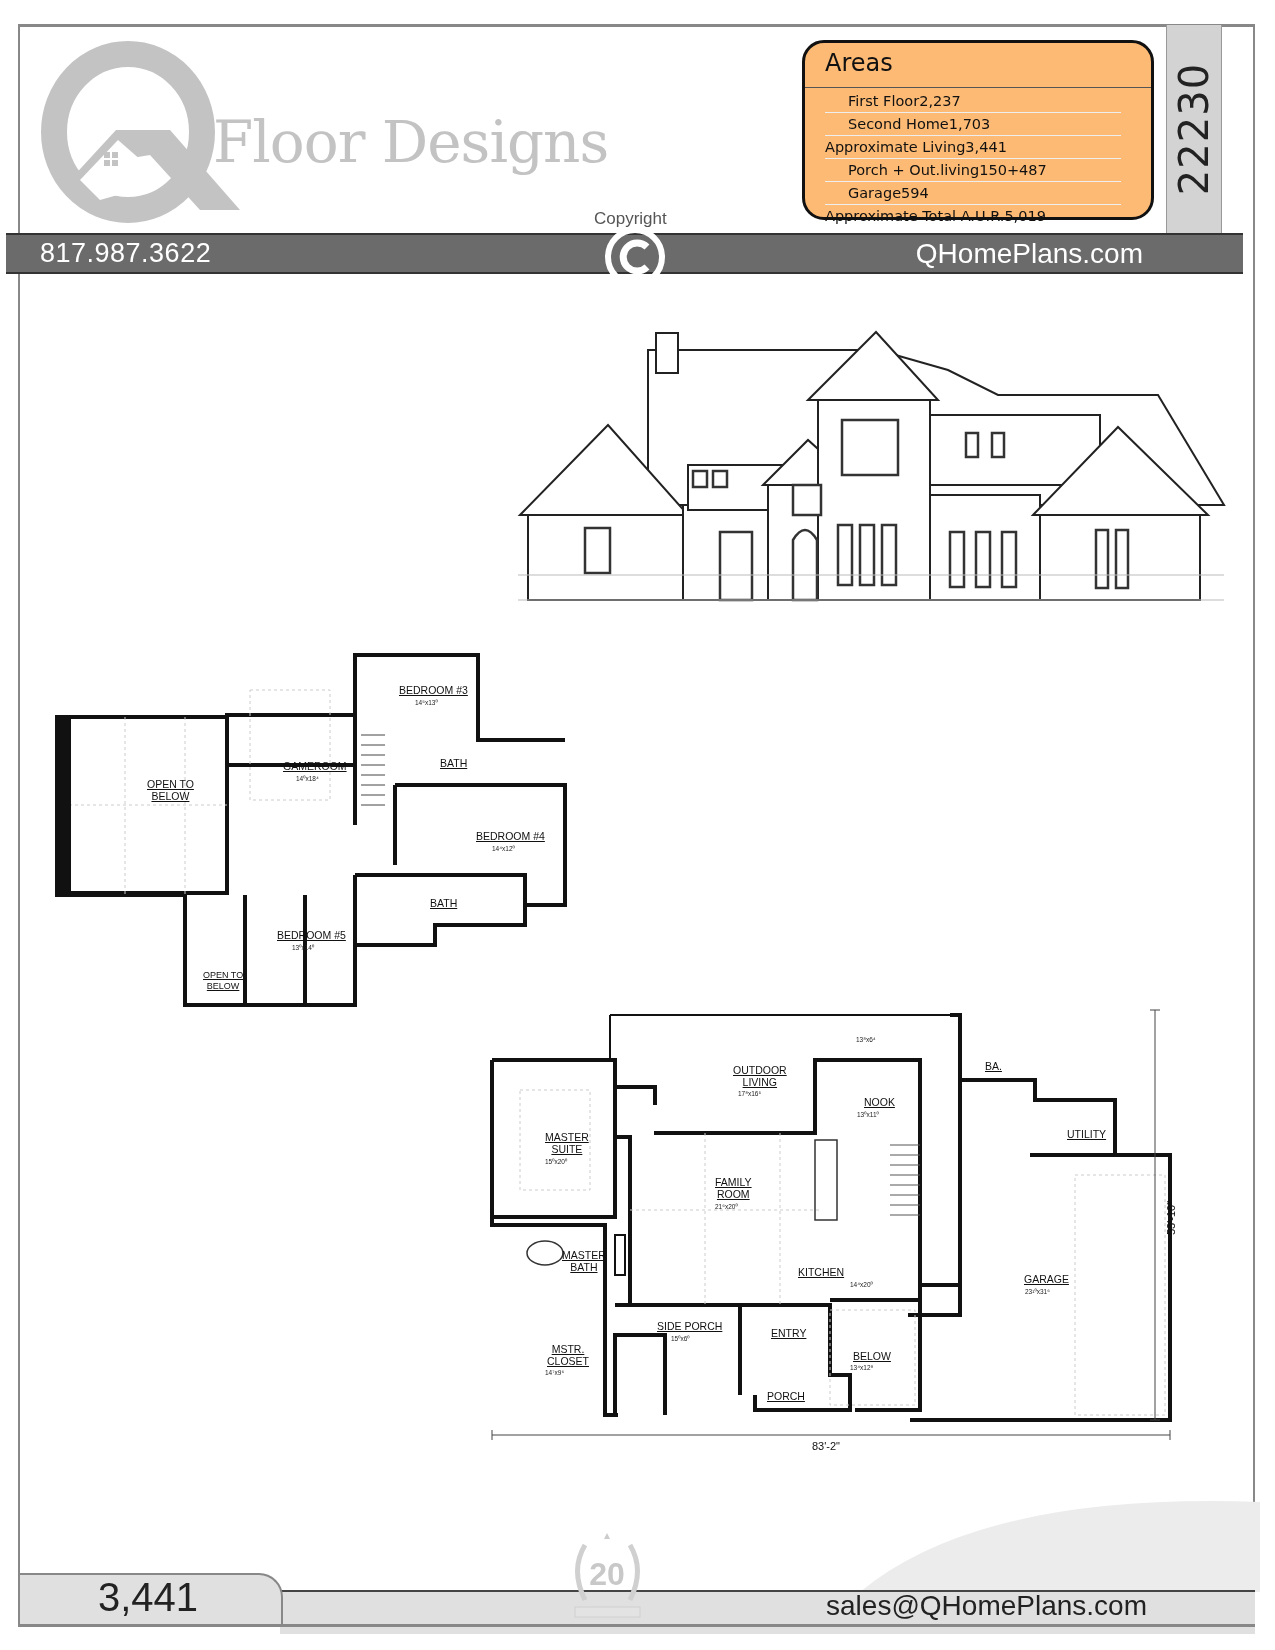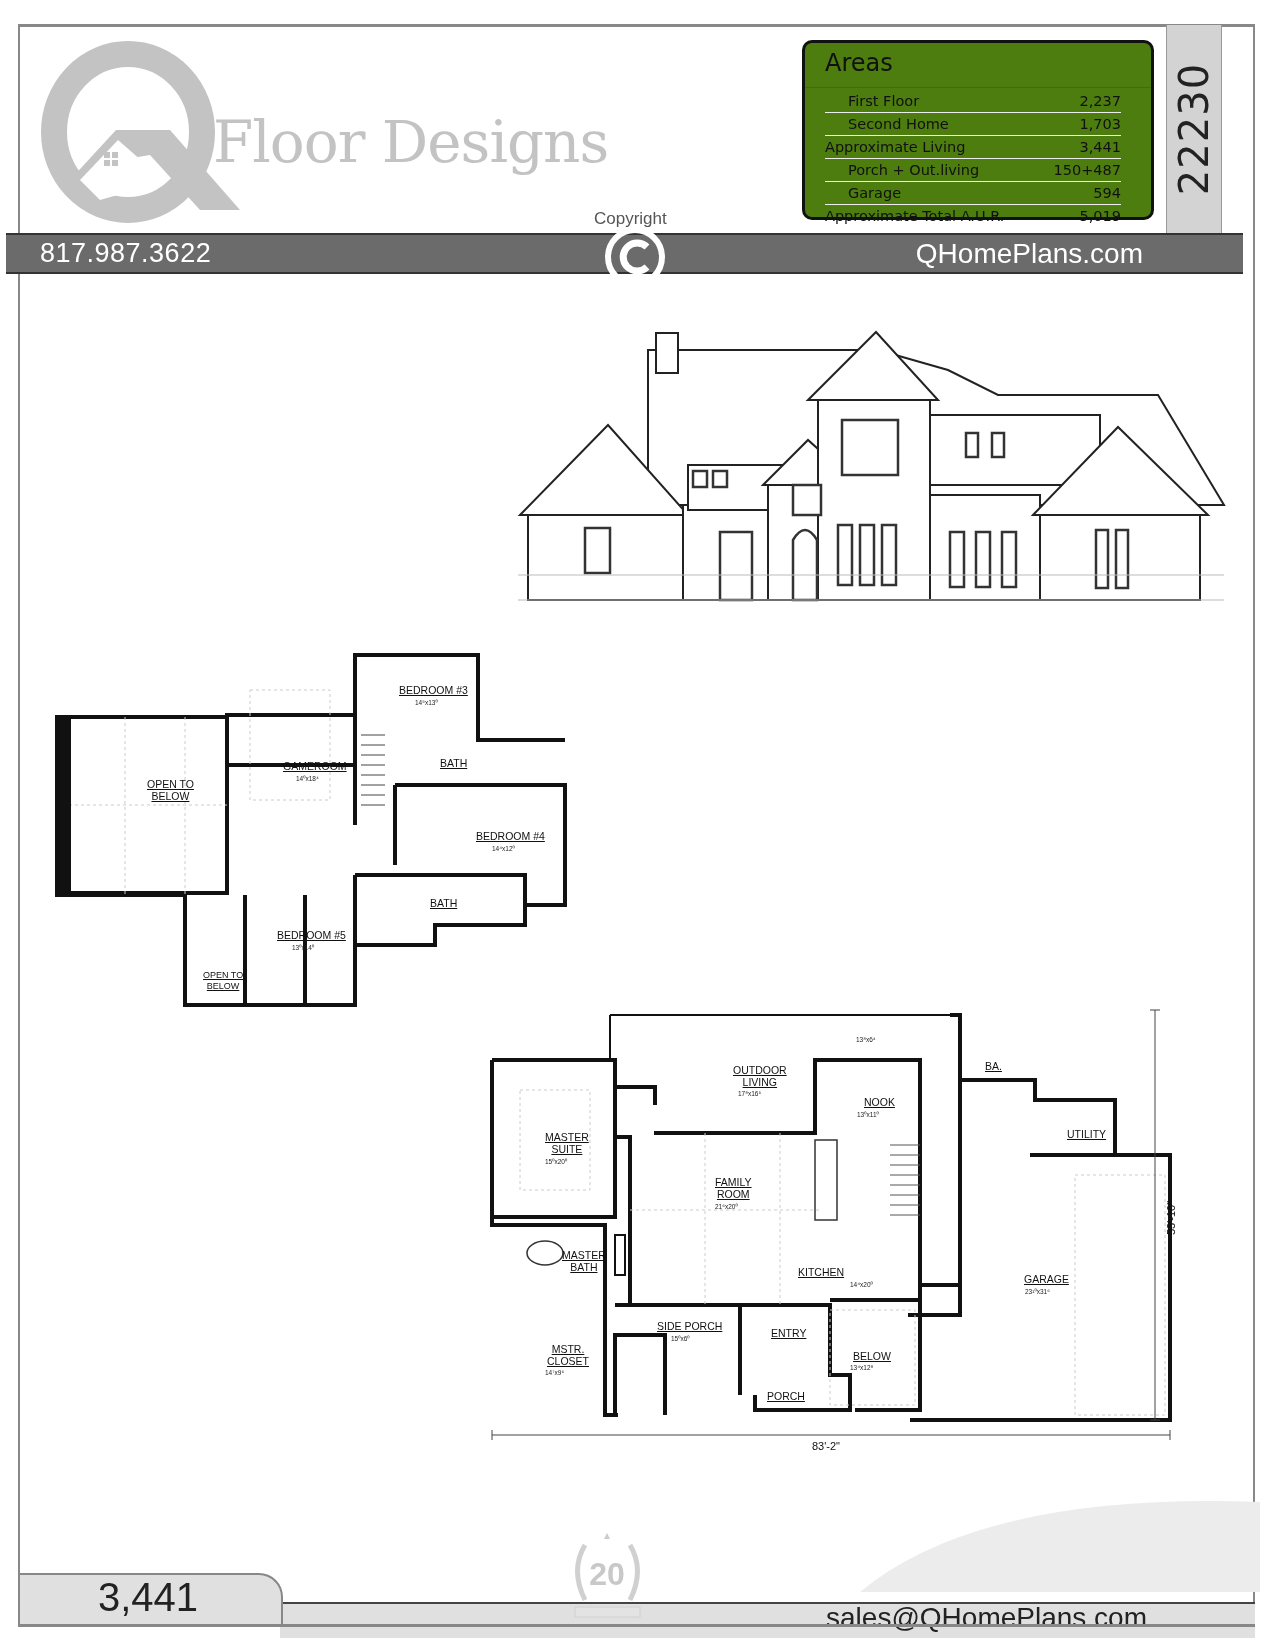--- a/index.html
+++ b/index.html
@@ -1,39 +1,39 @@
 <!DOCTYPE html>
 <html><head>
 <meta charset="utf-8">
 <style>
   html,body{margin:0;padding:0;background:#fff;}
   body{width:1275px;height:1650px;position:relative;overflow:hidden;font-family:"DejaVu Sans","Liberation Sans",sans-serif;color:#111;}
   .frame{position:absolute;left:18px;top:24px;width:1237px;height:1602px;border-left:2px solid #888;border-right:2px solid #888;border-top:3px solid #888;box-sizing:border-box;}
   
   .logo-text{position:absolute;left:213px;top:108px;font-family:"DejaVu Serif","Liberation Serif",serif;font-size:58px;color:#c3c3c3;letter-spacing:-1px;}
   
-  .areas{position:absolute;left:802px;top:40px;width:352px;height:180px;border:3px solid #111;border-radius:10px;box-sizing:border-box;background:#4d7c0f;}
+  .areas{position:absolute;left:802px;top:40px;width:352px;height:180px;border:3px solid #111;border-radius:22px;box-sizing:border-box;background:#fdba74;}
   .areas-title{position:absolute;left:20px;top:6px;font-size:24px;}
   .areas-rule{position:absolute;left:0;right:0;top:44px;border-top:1.5px solid #555;}
   .areas-rows{position:absolute;left:20px;right:30px;top:47px;}
-  .arow{display:flex;justify-content:space-between;height:22px;line-height:22px;font-size:14.5px;border-bottom:1px solid #eee;}
+  .arow{display:flex;height:22px;line-height:22px;font-size:14.5px;border-bottom:1px solid #eee;}
   .arow.indent .alab{padding-left:23px;}
   
   .plan-panel{position:absolute;left:1166px;top:25px;width:54px;height:208px;background:#d3d3d3;border-left:1px solid #999;border-right:1px solid #999;}
   .plan-num{position:absolute;left:50%;top:50%;transform:translate(-50%,-50%) rotate(-90deg);font-size:40px;letter-spacing:1px;white-space:nowrap;color:#222;}
   
   .hbar{position:absolute;left:6px;top:233px;width:1237px;height:41px;background:#6b6b6b;border-top:2px solid #333;border-bottom:2px solid #333;box-sizing:border-box;}
   .phone{position:absolute;left:34px;top:3px;font-size:27px;color:#fff;letter-spacing:.5px;font-family:"Liberation Sans",sans-serif;}
   .site{position:absolute;right:100px;top:3px;font-size:28px;color:#fff;font-family:"Liberation Sans",sans-serif;}
   .copy-lbl{position:absolute;left:594px;top:209px;font-size:17px;color:#555;font-family:"Liberation Sans",sans-serif;}
   .copy-c{position:absolute;left:604px;top:233px;width:62px;height:48px;overflow:hidden;}
   
   .ftab{position:absolute;left:18px;top:1573px;width:265px;height:54px;background:#e0e0e0;border:2px solid #888;border-bottom:none;border-radius:0 24px 0 0;box-sizing:border-box;}
   .fnum{position:absolute;left:78px;top:0;font-size:40px;color:#222;font-family:"Liberation Sans",sans-serif;}
-  .fbar{position:absolute;left:280px;top:1590px;width:975px;height:36px;background:#e0e0e0;border-top:2px solid #444;box-sizing:border-box;margin-top:12px;}
+  .fbar{position:absolute;left:280px;top:1590px;width:975px;height:44px;background:#e0e0e0;border-top:2px solid #444;box-sizing:border-box;}
   .fbottom{position:absolute;left:18px;top:1624px;width:1237px;border-top:3px solid #888;}
   .email{position:absolute;right:108px;top:-2px;font-size:28px;color:#222;font-family:"Liberation Sans",sans-serif;}
   .swoosh{position:absolute;left:860px;top:1505px;width:400px;height:90px;}
   .badge{position:absolute;left:570px;top:1525px;width:75px;height:100px;}
   
   .rlab{position:absolute;font-size:10.5px;text-decoration:underline;text-align:center;line-height:12px;font-family:"Liberation Sans",sans-serif;white-space:nowrap;padding-left:7px;}
   .rdim{position:absolute;font-size:6.5px;text-align:center;font-family:"Liberation Sans",sans-serif;white-space:nowrap;color:#222;}
   .dimlbl{position:absolute;font-size:11px;font-family:"Liberation Sans",sans-serif;}
   svg{position:absolute;overflow:visible;}
 </style>

